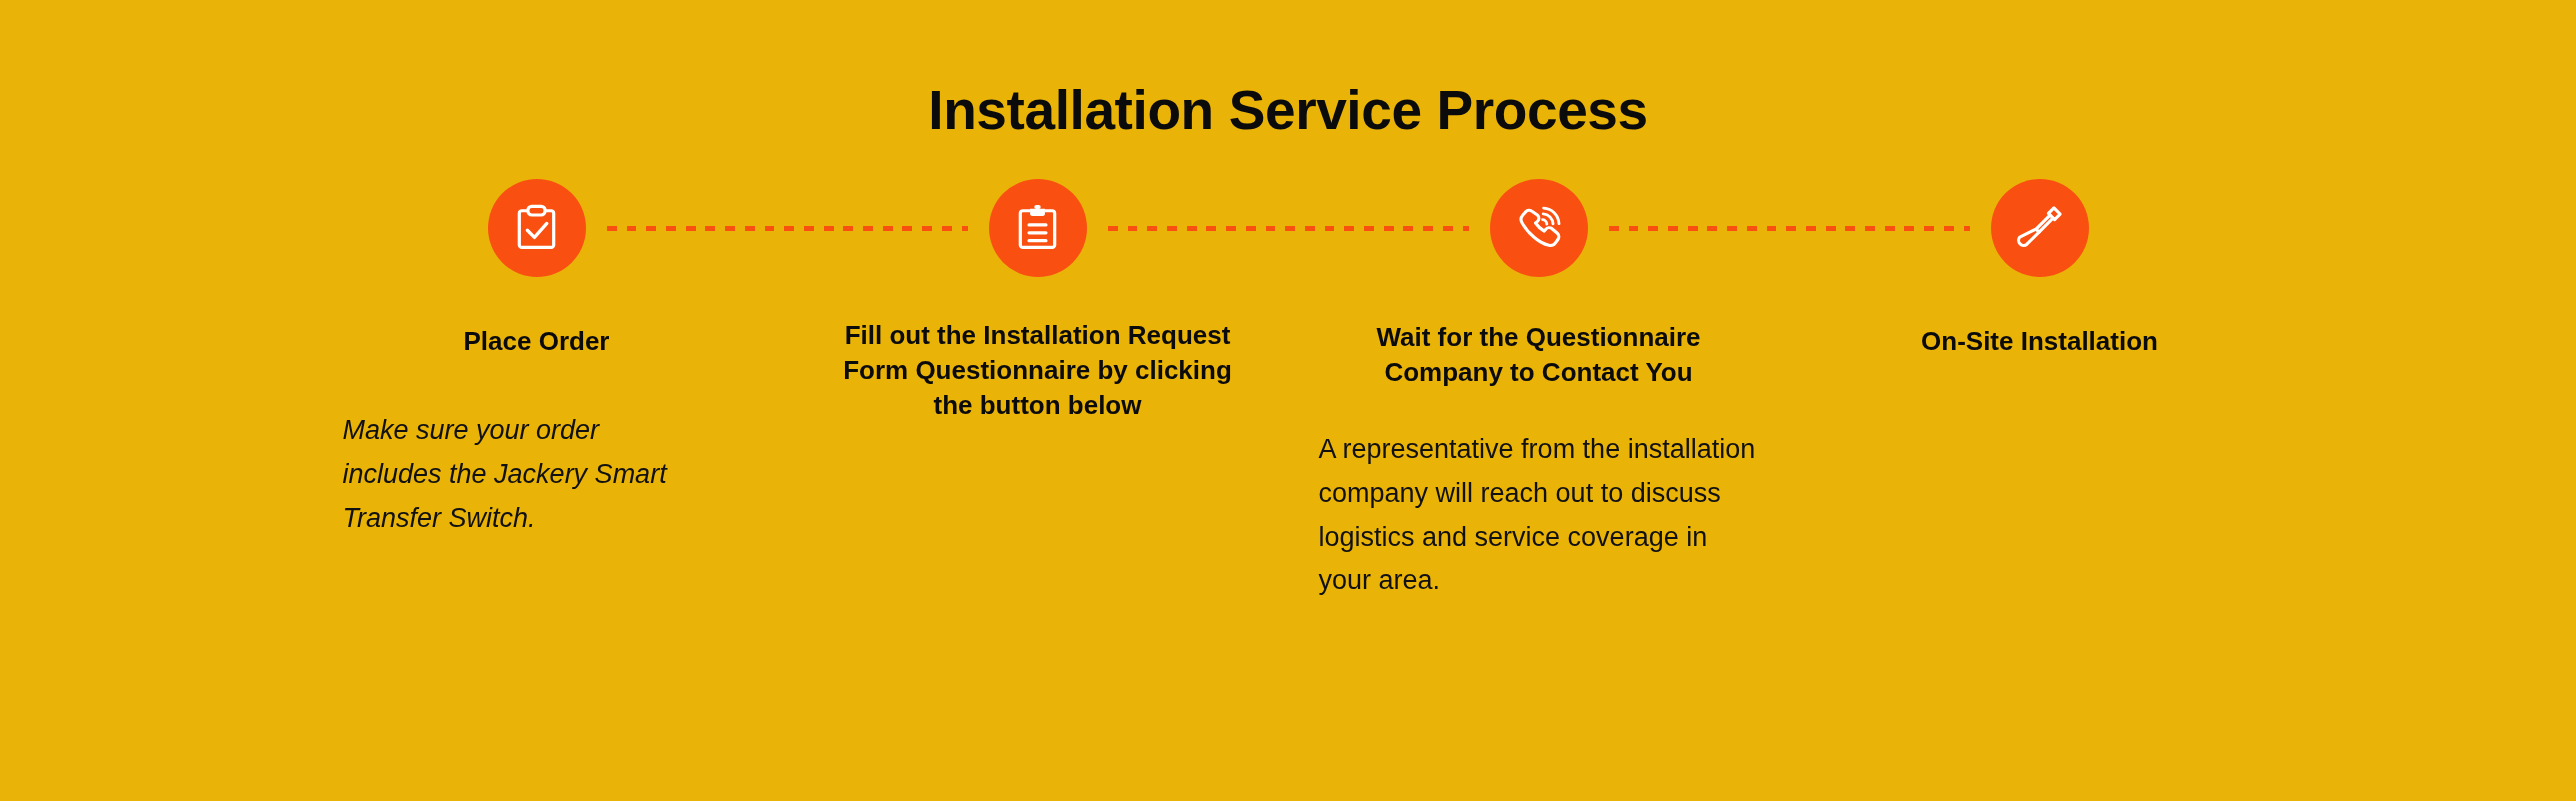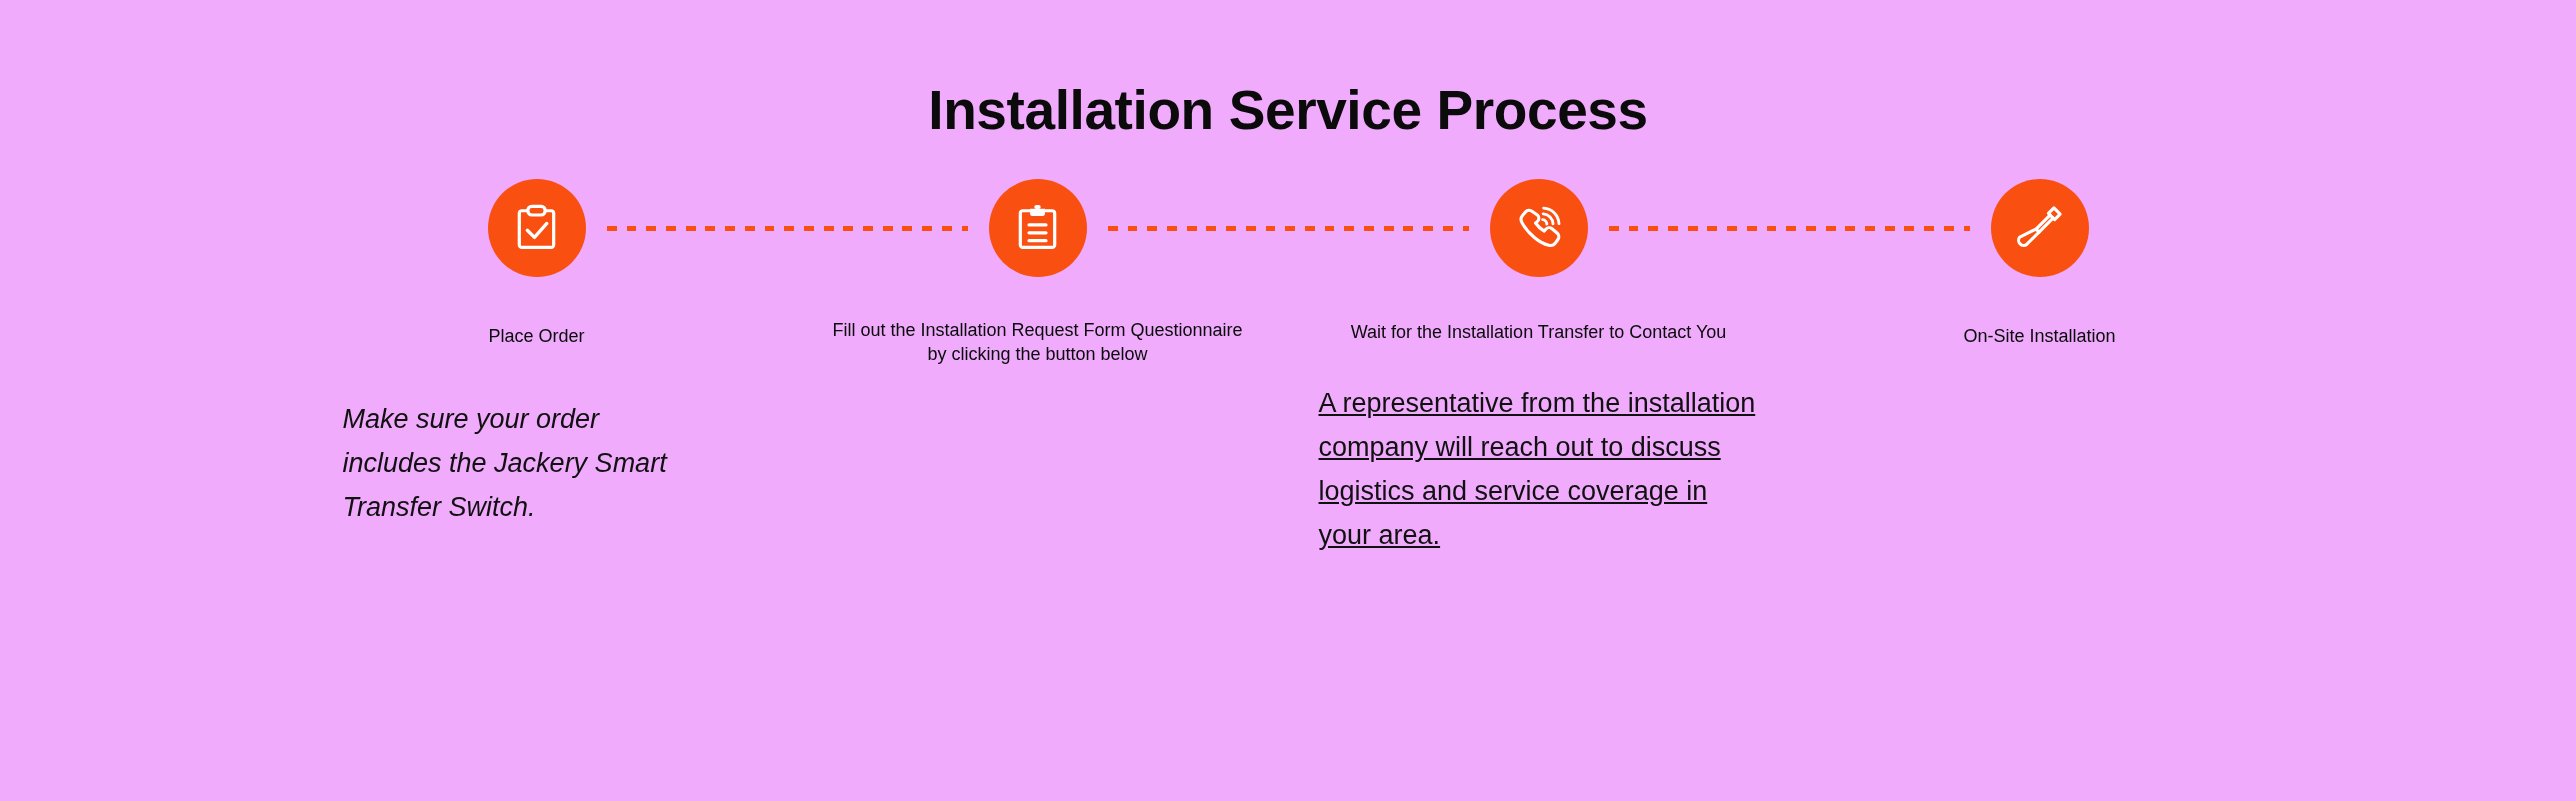--- a/index.html
+++ b/index.html
@@ -12,21 +12,21 @@
     height: 801px;
     font-family: "Liberation Sans", sans-serif;
     color: #111111;
     overflow: hidden;
   }
 
   .page {
     position: relative;
     width: 2576px;
     height: 801px;
-    background: #f0abfc;
+    background: #eab308;
   }
 
   
   .page-title {
     position: absolute;
     top: 43px;
     left: 0;
     width: 2576px;
     text-align: center;
     font-size: 55px;
@@ -91,41 +91,41 @@
       rgba(255,255,255,0) 19.7px
     );
     z-index: 1;
   }
 
   
   .step-heading {
     margin-top: 41px;
     width: 420px;
     text-align: center;
-    font-size: 18px;
-    font-weight: 400;
+    font-size: 26px;
+    font-weight: 700;
     line-height: 1.35;
     color: #0b0b0b;
   }
 
   
   .step-body {
     margin-top: 27px;
     width: 420px;
     text-align: left;
     font-size: 27px;
     font-weight: 400;
     line-height: 1.62;
     color: #111111;
   }
 
   
   .step:nth-child(1) .step-body { width: 358px; margin-left: -30px; }
   .step:nth-child(2) .step-body { width: 429px; margin-left: 12.5px; }
-  .step:nth-child(3) .step-body { width: 447px; margin-left: 7px; text-decoration: underline; }
+  .step:nth-child(3) .step-body { width: 447px; margin-left: 7px; }
   .step:nth-child(4) .step-body { width: 456px; margin-left: 16px; }
 
   .step:nth-child(1) .step-heading { margin-top: 47px; }
   .step:nth-child(3) .step-heading { margin-top: 43px; }
   .step:nth-child(4) .step-heading { margin-top: 47px; }
 
   .step:nth-child(1) .step-body { margin-top: 50px; font-style: italic; }
   .step:nth-child(3) .step-body { margin-top: 38px; }
   .step:nth-child(4) .step-body { margin-top: 50px; }
 
@@ -177,21 +177,21 @@
         <span>
           <svg viewBox="0 0 48 48" fill="none" xmlns="http://www.w3.org/2000/svg">
             <path d="M18.6 9.2 C16.9 7.6 14.3 7.8 12.8 9.5 L10.2 12.4 C8.6 14.2 8.4 16.9 9.6 19.0 C12.3 23.8 16.0 28.2 20.4 31.9 C24.2 35.1 28.6 37.6 33.0 38.7 C35.2 39.2 37.5 38.4 38.8 36.6 L40.9 33.6 C42.2 31.8 41.9 29.3 40.2 27.9 L35.8 24.2 C34.1 22.8 31.6 23.1 30.2 24.8 L29.0 26.3 C26.0 24.5 23.4 22.1 21.4 19.2 L22.9 18.0 C24.6 16.6 24.8 14.1 23.3 12.5 Z" stroke="#ffffff" stroke-width="2.7" stroke-linejoin="round"></path>
             <path d="M27.6 16.3 C29.6 16.5 31.2 18.2 31.3 20.2" stroke="#ffffff" stroke-width="2.5" stroke-linecap="round"></path>
             <path d="M28.1 11.2 C32.8 11.5 36.5 15.3 36.7 20.0" stroke="#ffffff" stroke-width="2.5" stroke-linecap="round"></path>
             <path d="M28.5 6.2 C35.8 6.6 41.6 12.5 41.9 19.8" stroke="#ffffff" stroke-width="2.5" stroke-linecap="round"></path>
           </svg>
         </span>
       </div>
       <div class="connector"></div>
-      <div class="step-heading">Wait for the Installation Transfer to Contact You</div>
+      <div class="step-heading">Wait for the Questionnaire Company to Contact You</div>
       <div class="step-body">A representative from the installation company will reach out to discuss logistics and service coverage in your area.</div>
     </div>
 
     <div class="step">
       <div class="badge">
         <span>
           <svg viewBox="0 0 48 48" fill="none" xmlns="http://www.w3.org/2000/svg">
             <path d="M36.6 6.0 L42.0 11.4 L37.2 16.2 L31.8 10.8 Z" stroke="#ffffff" stroke-width="2.7" stroke-linejoin="round"></path>
             <path d="M33.2 12.3 L21.0 24.5" stroke="#ffffff" stroke-width="2.7" stroke-linecap="round"></path>
             <path d="M35.8 14.9 L23.6 27.1" stroke="#ffffff" stroke-width="2.7" stroke-linecap="round"></path>

